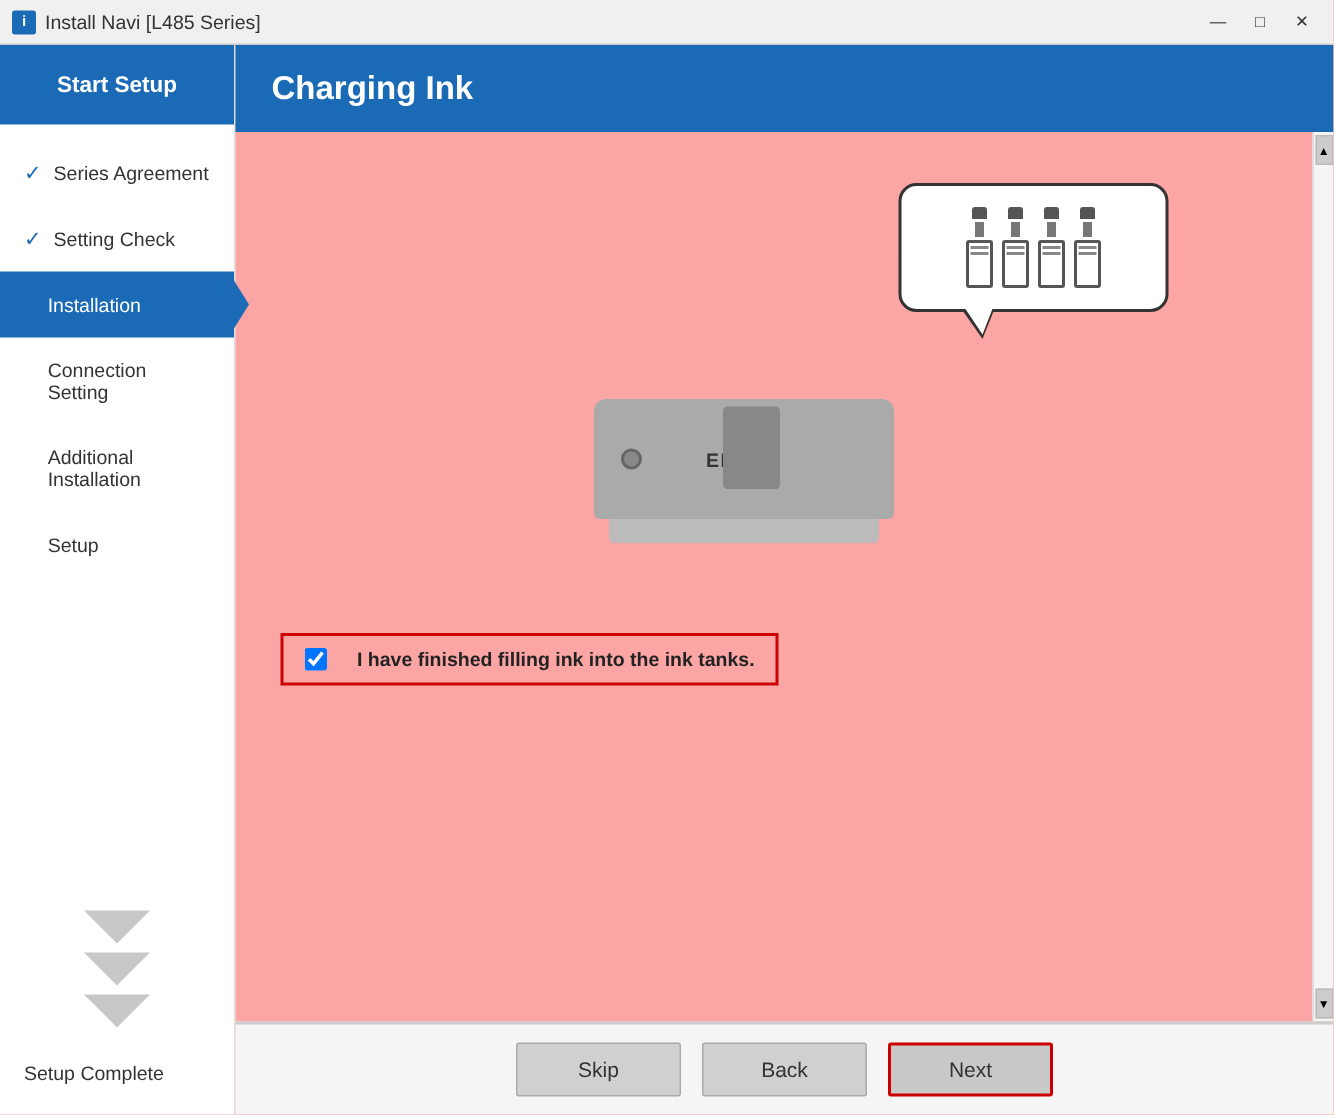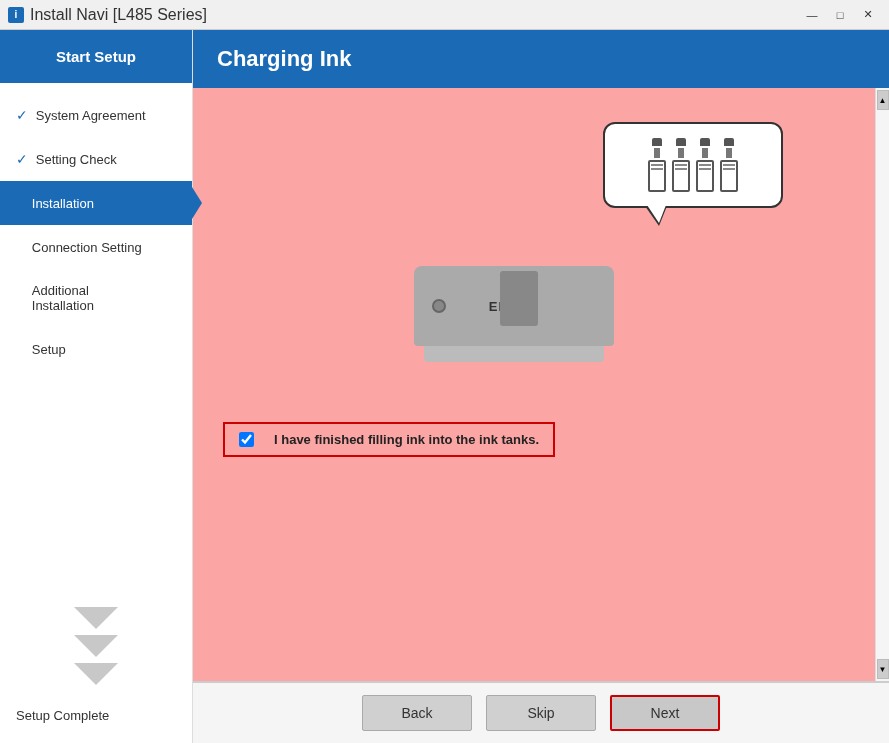--- a/index.html
+++ b/index.html
@@ -22,21 +22,21 @@
     }
     .titlebar-icon {
       width: 16px;
       height: 16px;
       background: #1a6ab5;
       border-radius: 2px;
       display: flex; align-items: center; justify-content: center;
       color: white; font-size: 10px; font-weight: bold;
     }
     .titlebar-title {
-      font-size: 16px;
+      font-size: 13px;
       color: #333;
     }
     .titlebar-controls {
       display: flex; gap: 2px;
     }
     .titlebar-btn {
       width: 26px; height: 20px;
       background: transparent;
       border: none;
       cursor: pointer;
@@ -46,21 +46,21 @@
     }
 
     
     .main-container {
       display: flex;
       height: calc(743px - 30px);
     }
 
     
     .sidebar {
-      width: 193px;
+      width: 157px;
       background: white;
       border-right: 1px solid #ddd;
       display: flex;
       flex-direction: column;
       padding-top: 0;
     }
     .sidebar-header {
       background: #1a6ab5;
       color: white;
       text-align: center;
@@ -363,21 +363,21 @@
 
 <div class="main-container">
 
   <div class="sidebar">
     <div class="sidebar-header">Start Setup</div>
 
     <div class="sidebar-items">
 
       <div class="sidebar-item">
         <span class="check">✓</span>
-        <span>System Agreement</span>
+        <span>Series Agreement</span>
       </div>
 
       <div class="sidebar-item">
         <span class="check">✓</span>
         <span>Setting Check</span>
       </div>
 
       <div class="sidebar-item active">
         <span class="check">&nbsp;&nbsp;</span>
         <span>Installation</span>
@@ -485,20 +485,20 @@
       </div>
 
       <div class="content-scrollbar">
         <div class="scrollbar-arrow">▲</div>
         <div style="flex:1;"></div>
         <div class="scrollbar-arrow">▼</div>
       </div>
     </div>
 
     <div class="content-footer">
+      <button class="footer-btn">Skip</button>
       <button class="footer-btn">Back</button>
-      <button class="footer-btn">Skip</button>
       <button class="footer-btn next-btn">Next</button>
     </div>
 
   </div>
 
 </div>
 
 </body></html>

